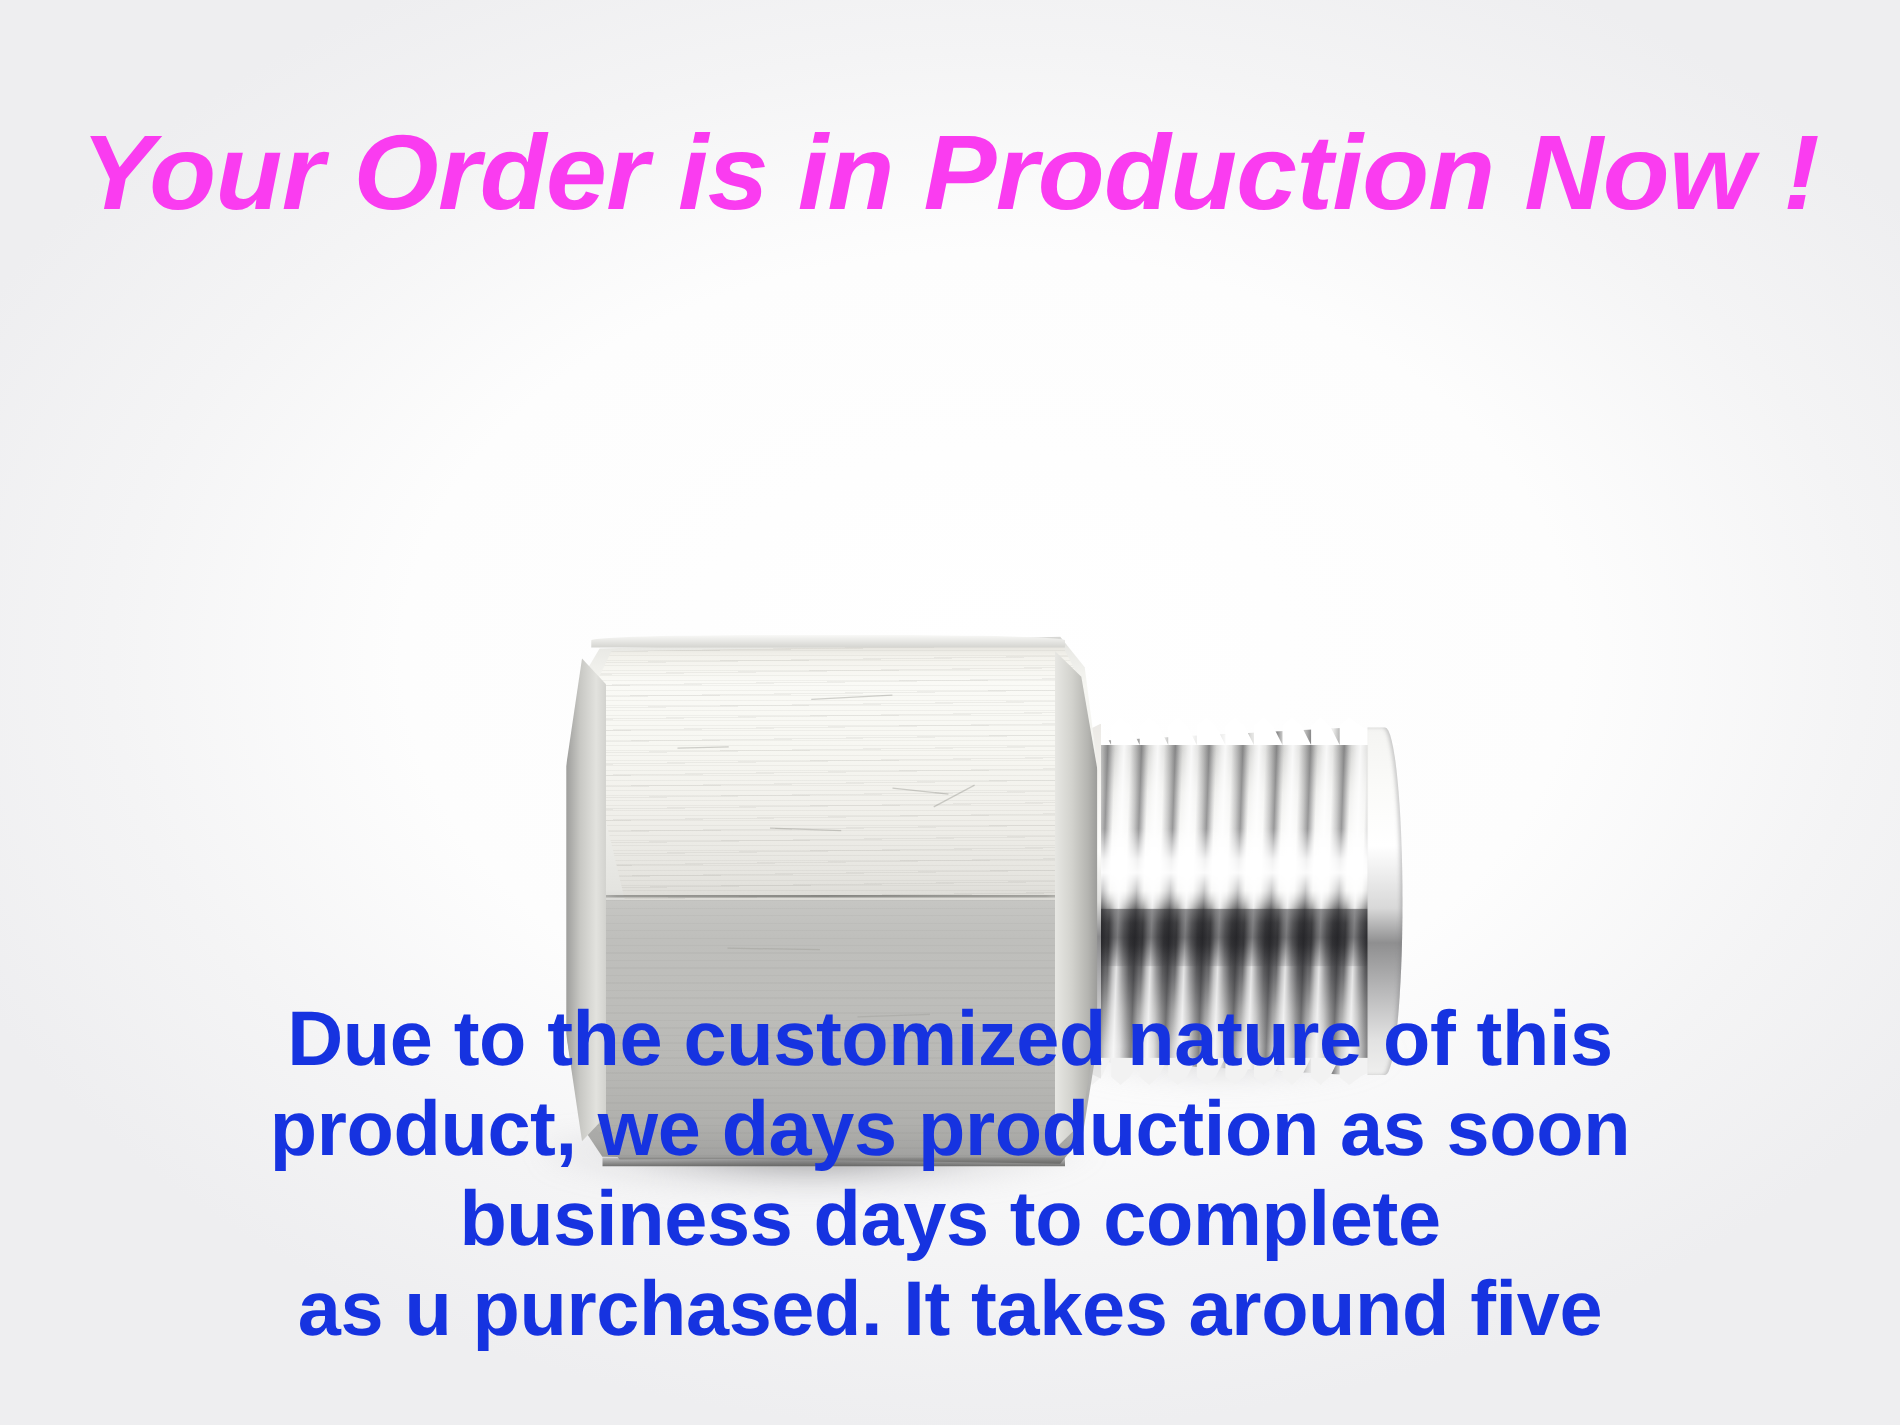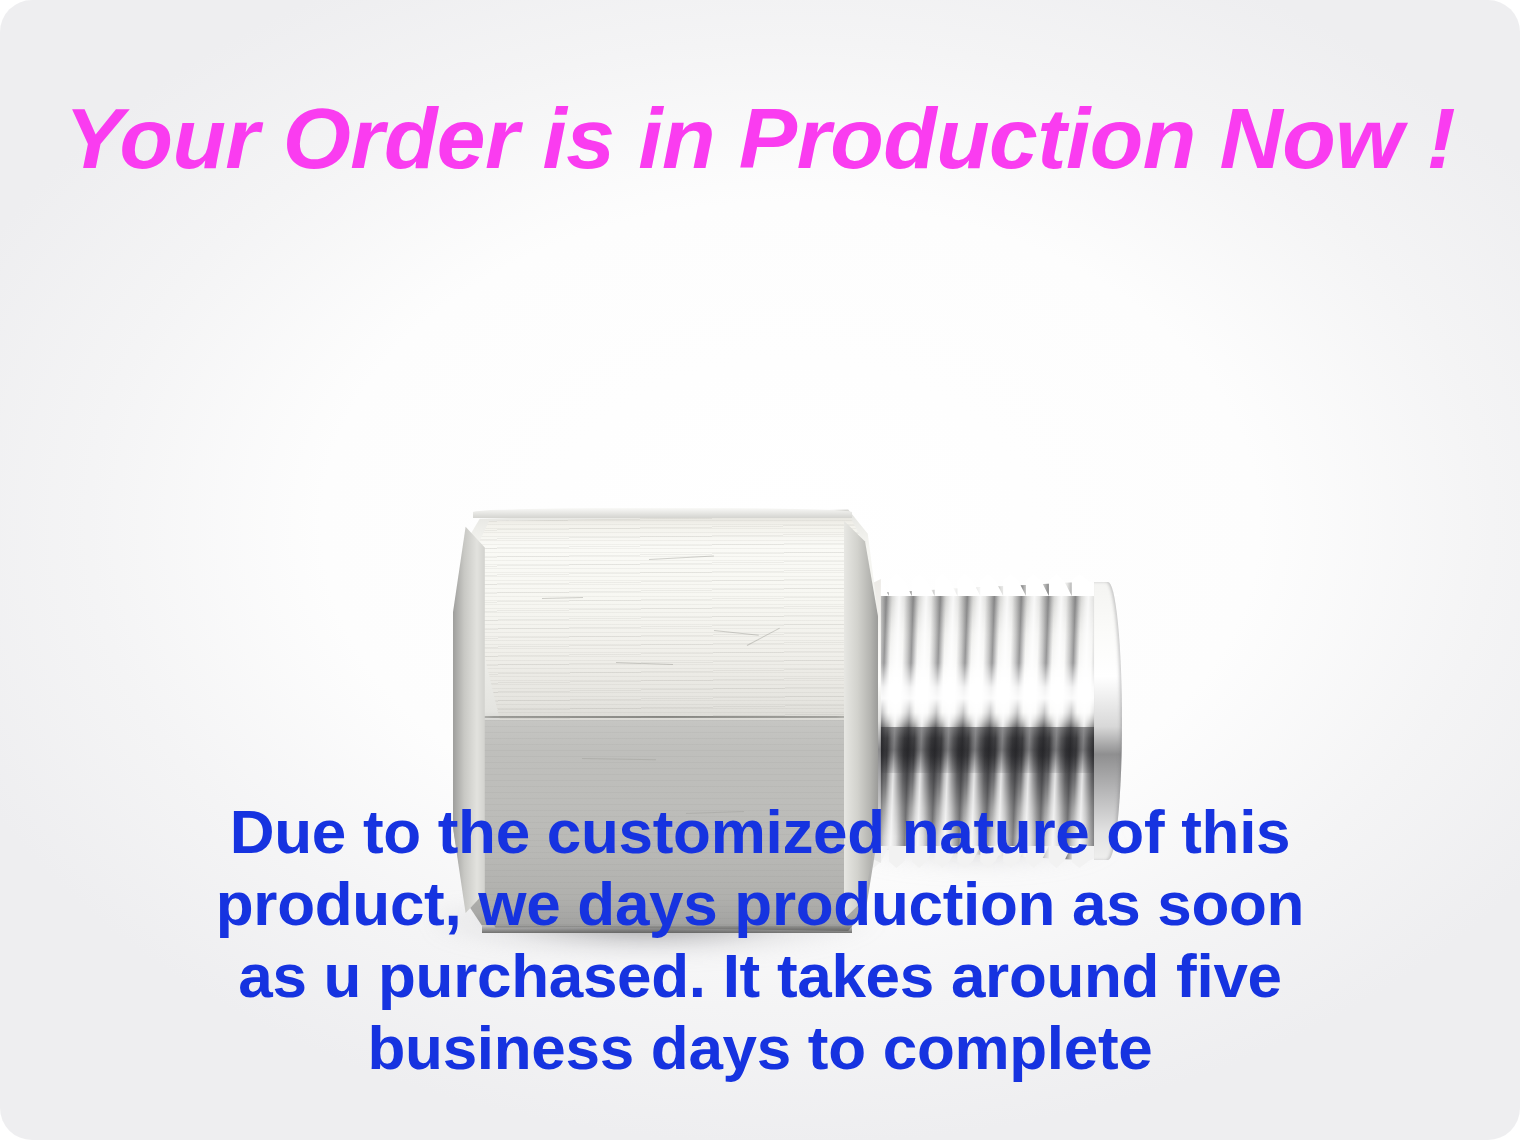--- a/index.html
+++ b/index.html
@@ -11,21 +11,20 @@
   body {
     font-family: "Liberation Sans", sans-serif;
   }
   .canvas {
     position: relative;
     width: 1520px;
     height: 1140px;
     overflow: hidden;
     background:
       radial-gradient(ellipse 900px 620px at 52% 46%, #ffffff 0%, #fdfdfd 52%, #f4f4f5 78%, #eeeef0 100%);
-    border-radius: 32px;
   }
 
   
   .headline {
     position: absolute;
     left: 0;
     top: 96px;
     width: 1520px;
     text-align: center;
     font-size: 85px;
@@ -407,17 +406,17 @@
       <div class="hex-chamfer-right"></div>
       <div class="hex-top-edge"></div>
       <div class="hex-bot-edge"></div>
     </div>
 
   </div>
 
   <div class="body-copy">
     <span class="line">Due to the customized nature of this</span>
     <span class="line">product, we days production as soon</span>
+    <span class="line">business days to complete</span>
     <span class="line">as u purchased. It takes around five</span>
-    <span class="line">business days to complete</span>
   </div>
 
 </div>
 
 </body></html>

